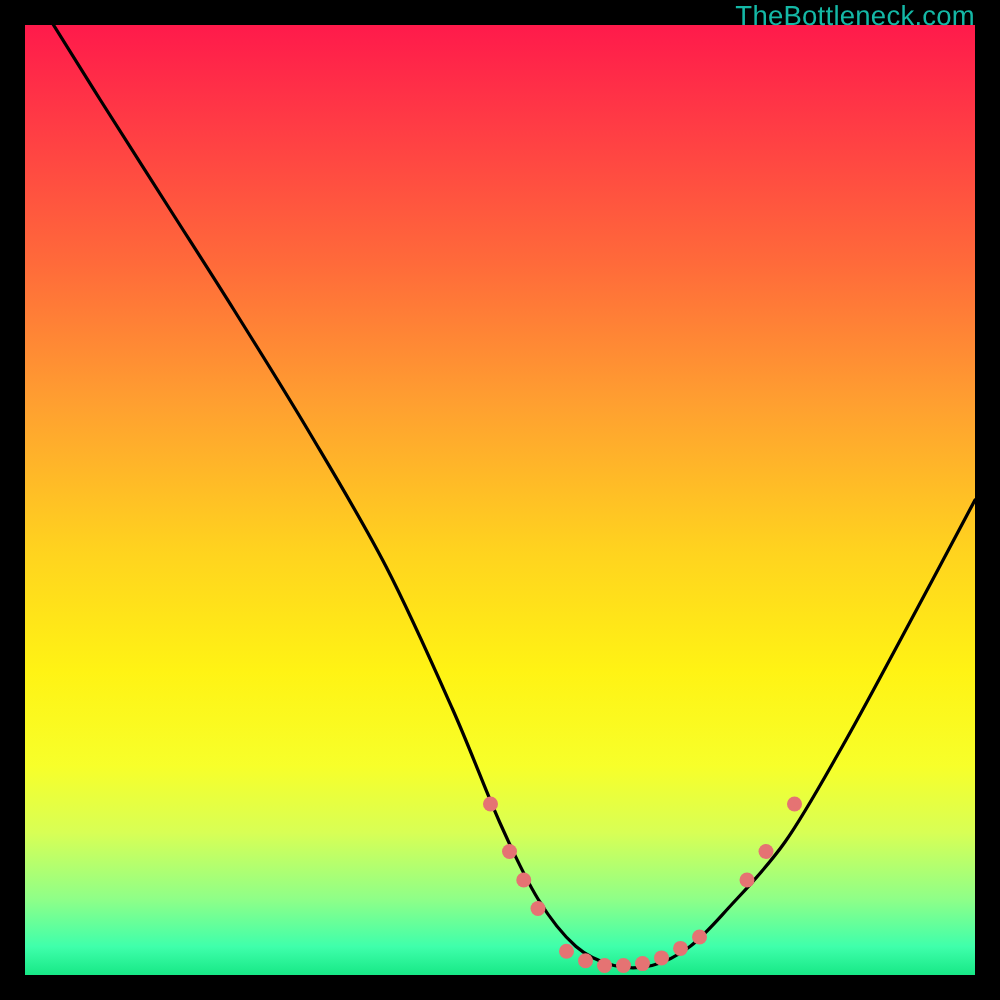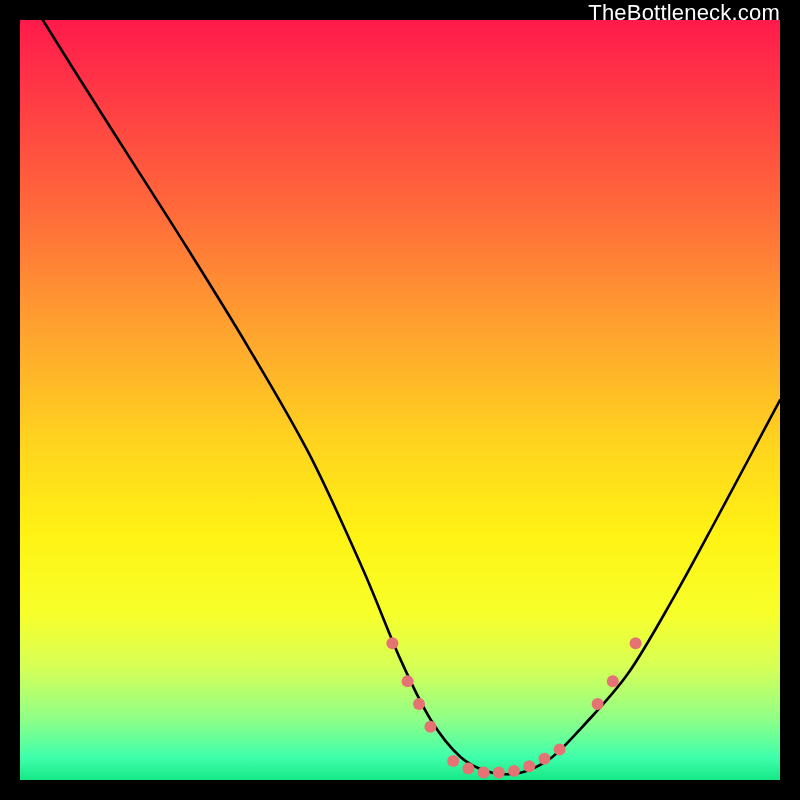--- a/index.html
+++ b/index.html
@@ -23,21 +23,21 @@
     position: absolute;
     left: 0;
     top: 0;
     width: 760px;
     height: 760px;
   }
   .watermark {
     position: absolute;
     top: 0px;
     right: 20px;
-    color: #ffffff;
+    color: #14b8a6;
     font-size: 22px;
     font-weight: 500;
     letter-spacing: 0.2px;
   }
   svg {
     display: block;
   }
 </style>
 </head>
 <body>

